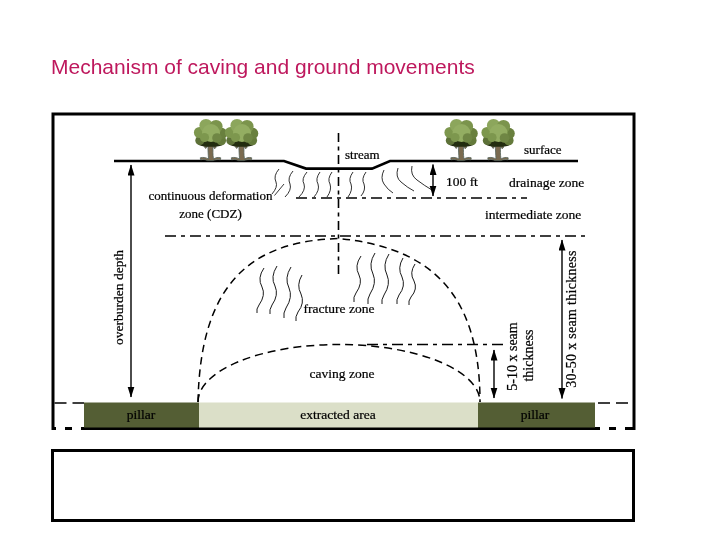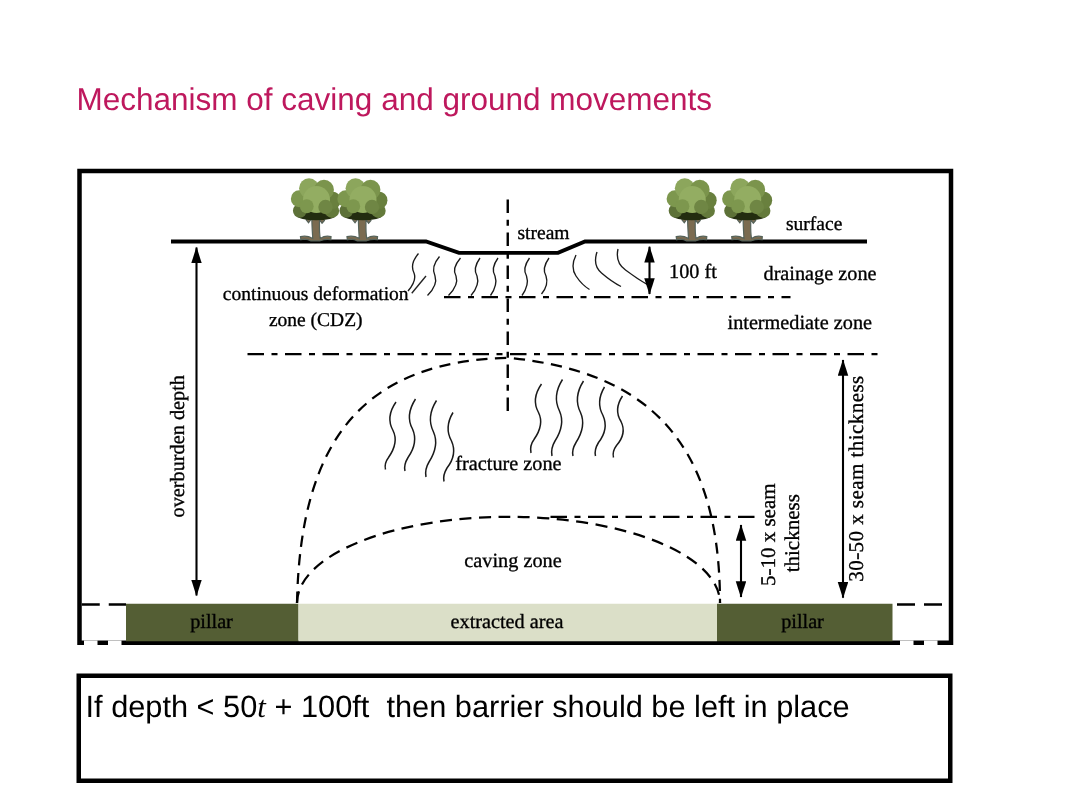--- a/index.html
+++ b/index.html
@@ -148,16 +148,15 @@
 </g>
 
 <g>
 <line x1="598" y1="403" x2="632" y2="403" stroke="#000" stroke-width="1.6" stroke-dasharray="12 6"></line>
 <line x1="600" y1="428.5" x2="630" y2="428.5" stroke="#fff" stroke-width="3" stroke-dasharray="9 7"></line>
 </g>
 </svg>
 
 <div id="fbox">
 
-<div class="ln" style="top:10px">If depth &lt; 50<span class="t">t</span> + 100ft  then barrier should be left in place</div>
 
 </div>
 </div>
 
 </body></html>

